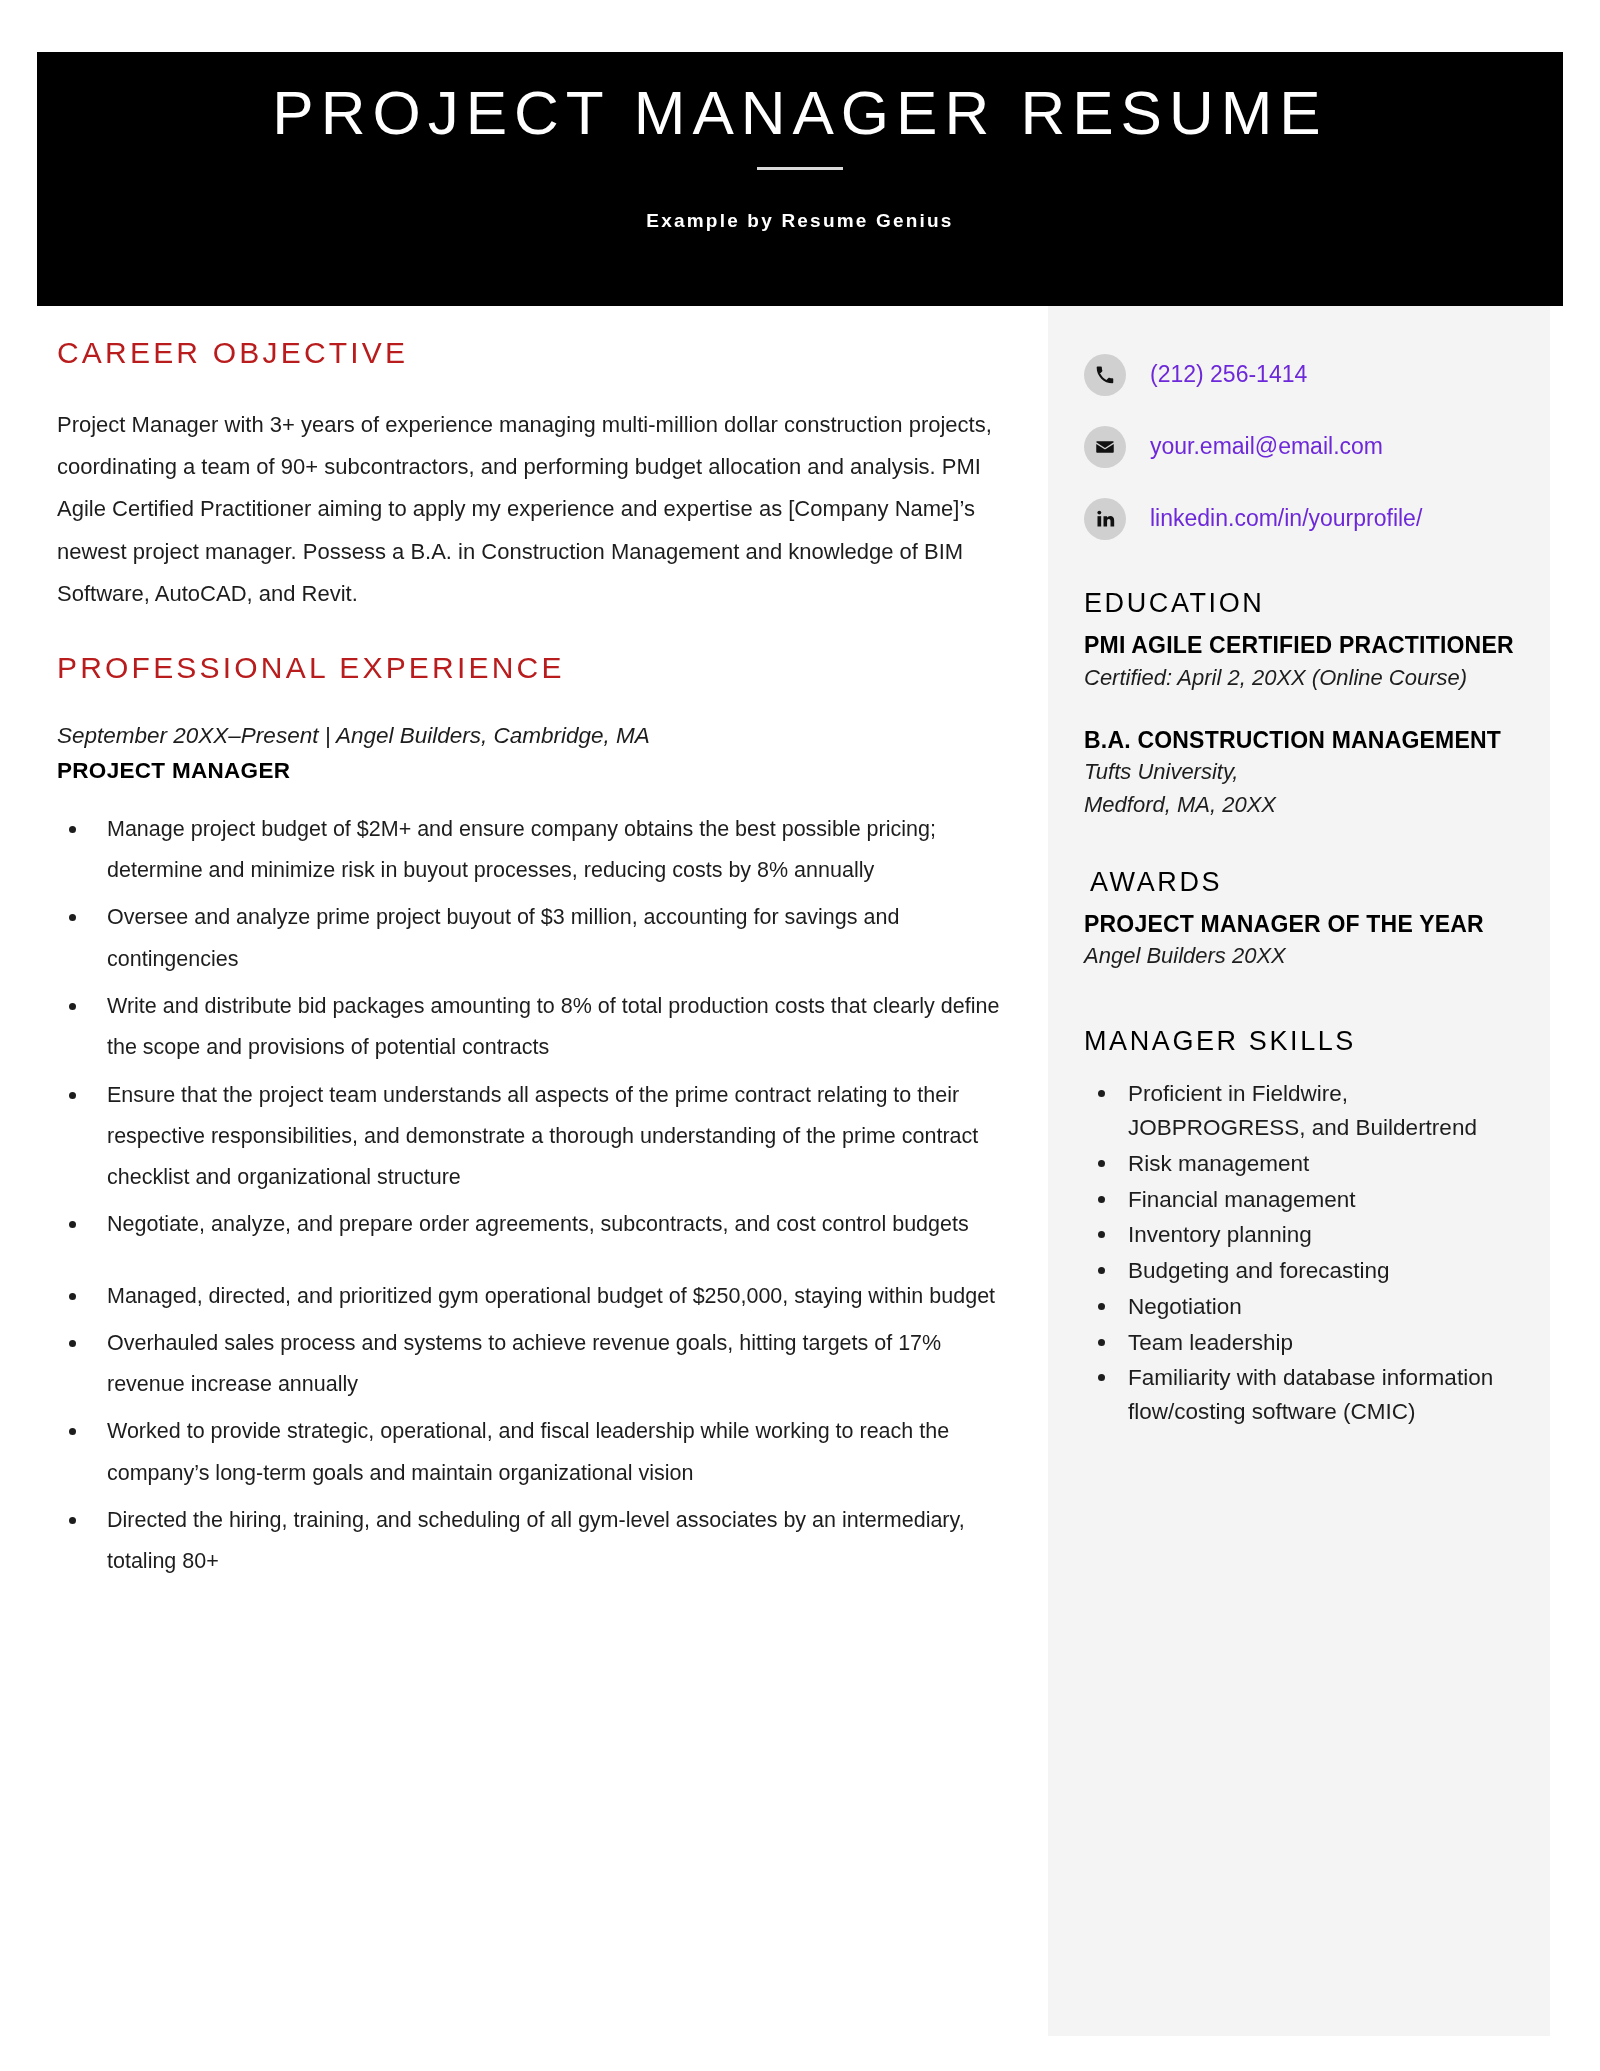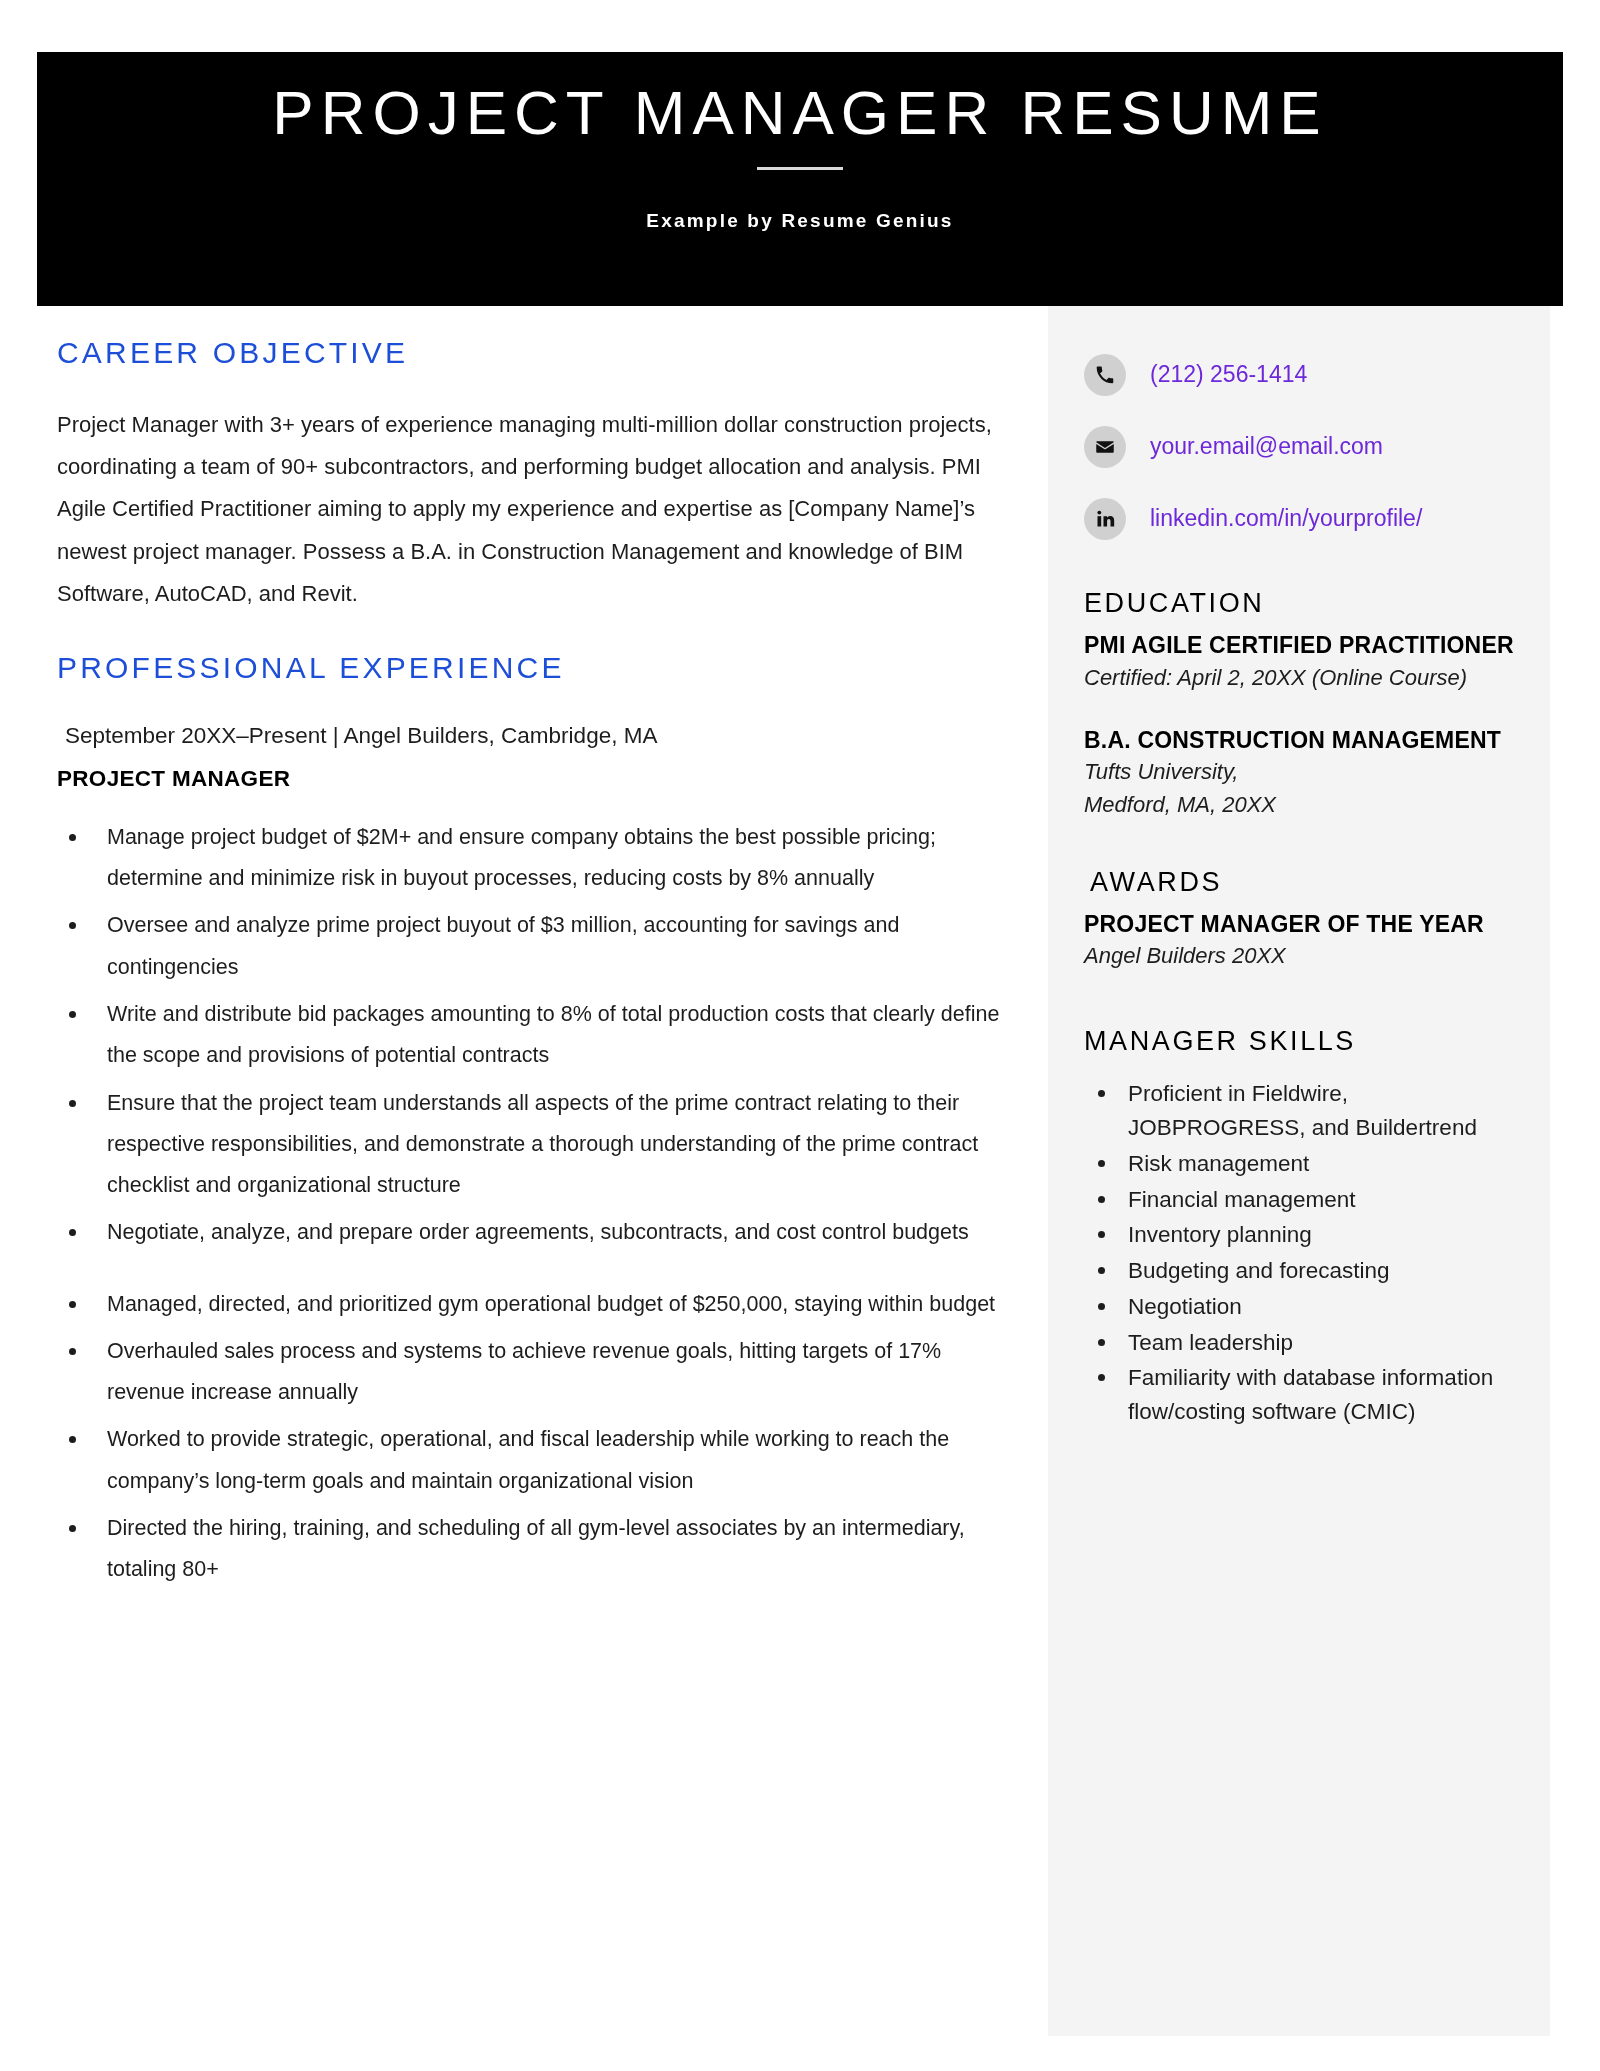--- a/index.html
+++ b/index.html
@@ -77,39 +77,40 @@
     background: #f4f4f4;
     box-sizing: border-box;
     padding: 48px 30px 40px 36px;
   }
 
   
   .section-heading {
     font-size: 30px;
     font-weight: 400;
     letter-spacing: 3.2px;
-    color: #1d4ed8;
+    color: #b91c1c;
     margin: 0 0 34px 0;
   }
   .section-block { margin-bottom: 36px; }
 
   .objective-text {
     font-size: 22px;
     line-height: 1.92;
     color: #1d1d1d;
     margin: 0;
     max-width: 940px;
   }
 
   .job { margin-bottom: 12px; }
   .job-meta {
     font-size: 22.5px;
     color: #1d1d1d;
     line-height: 1.55;
-    margin: 8px;
+    margin: 0;
+    font-style: italic;
   }
   .job-title {
     font-size: 22.5px;
     font-weight: bold;
     color: #000000;
     letter-spacing: 0.3px;
     line-height: 1.55;
     margin: 0 0 20px 0;
   }
 

